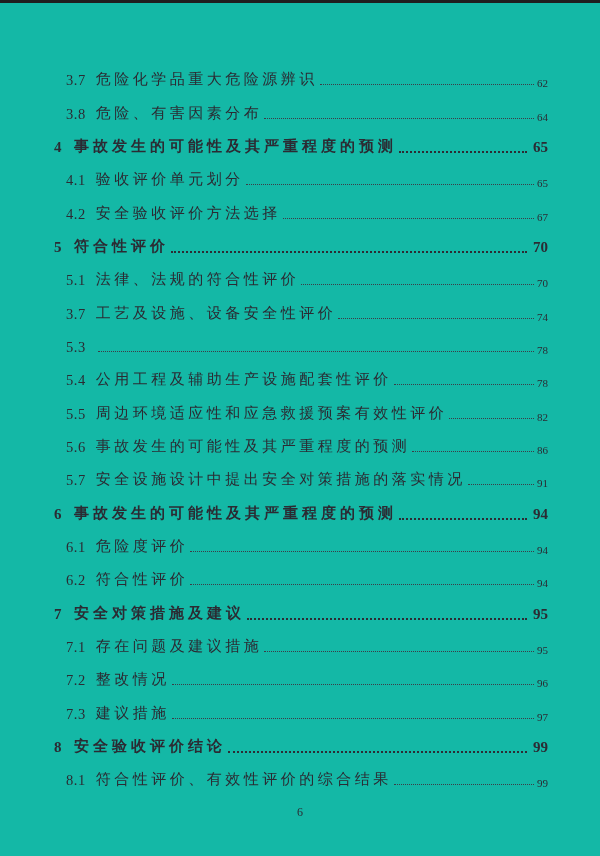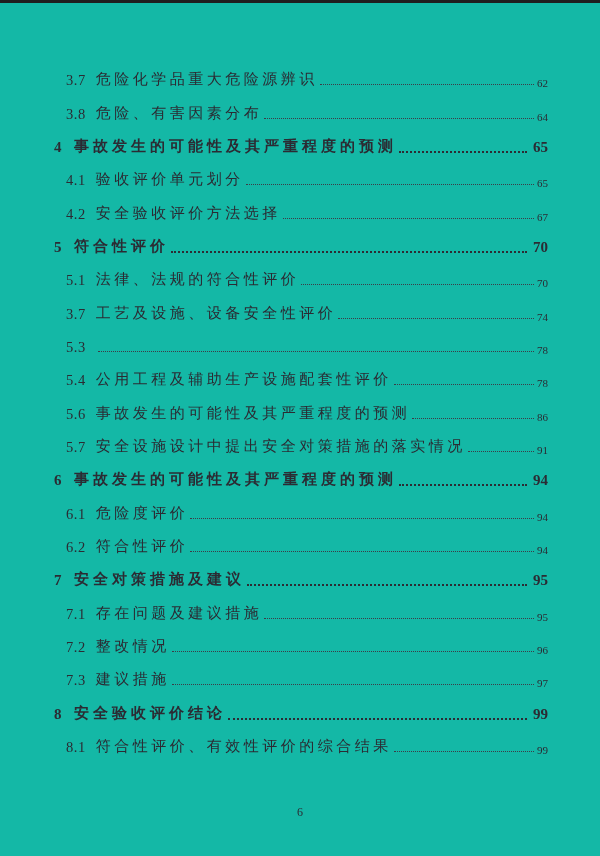--- a/index.html
+++ b/index.html
@@ -149,20 +149,26 @@
       <span class="leader"></span>
       <span class="pg">78</span>
     </div>
       <div class="toc-row lvl2">
       <span class="num">5.4</span>
       <span class="title">公用工程及辅助生产设施配套性评价</span>
       <span class="leader"></span>
       <span class="pg">78</span>
     </div>
       <div class="toc-row lvl2">
+      <span class="num">5.5</span>
+      <span class="title">周边环境适应性和应急救援预案有效性评价</span>
+      <span class="leader"></span>
+      <span class="pg">82</span>
+    </div>
+      <div class="toc-row lvl2">
       <span class="num">5.6</span>
       <span class="title">事故发生的可能性及其严重程度的预测</span>
       <span class="leader"></span>
       <span class="pg">86</span>
     </div>
       <div class="toc-row lvl2">
       <span class="num">5.7</span>
       <span class="title">安全设施设计中提出安全对策措施的落实情况</span>
       <span class="leader"></span>
       <span class="pg">91</span>

